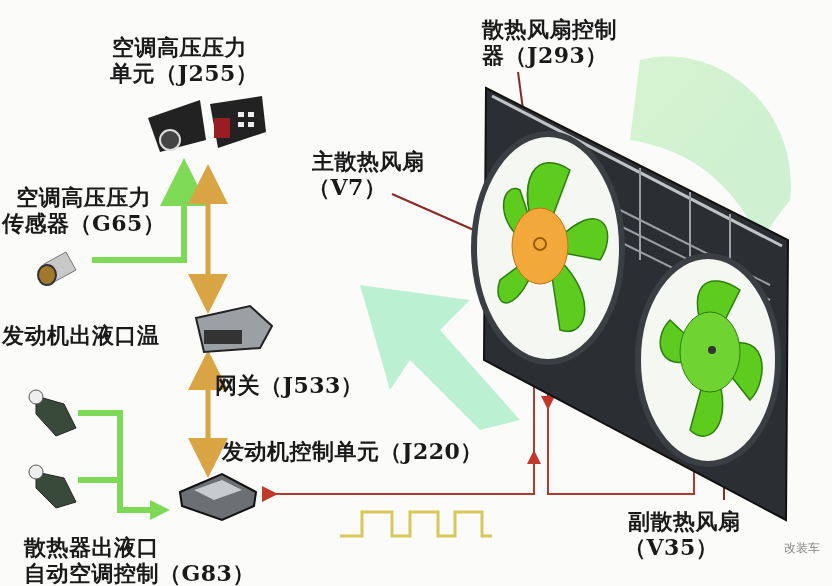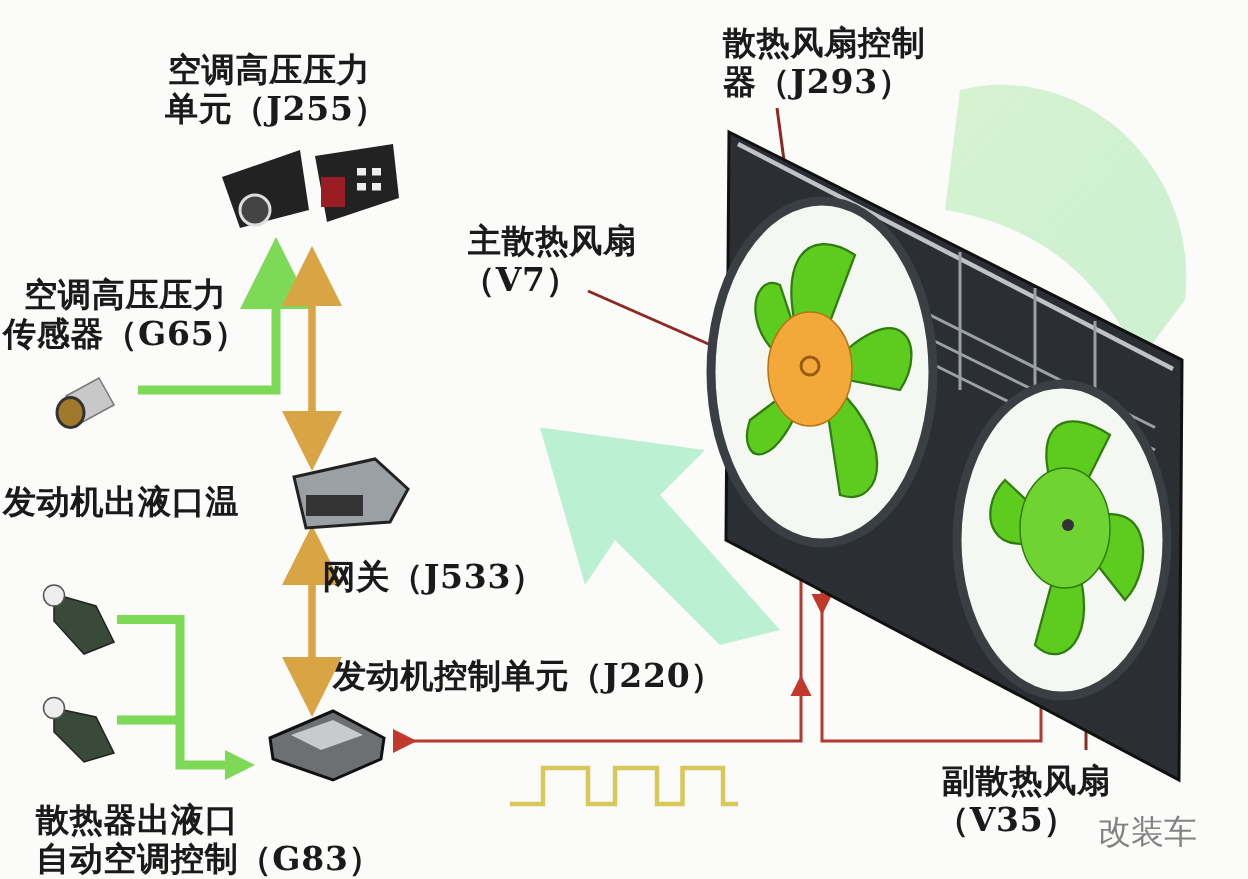--- a/index.html
+++ b/index.html
@@ -157,13 +157,13 @@
   <div>器（J293）</div>
 </div>
 <div class="lbl" style="left:312px;top:148px;">
   <div>主散热风扇</div>
   <div style="margin-left:-4px">（V7）</div>
 </div>
 <div class="lbl" style="left:628px;top:508px;">
   <div>副散热风扇</div>
   <div style="margin-left:-4px">（V35）</div>
 </div>
-<div style="position:absolute;left:732px;top:540px;font-size:22px;color:#666;font-family:Liberation Serif, serif;opacity:0.8;">改装车</div>
+<div style="position:absolute;left:784px;top:540px;font-size:12px;color:#666;font-family:Liberation Serif, serif;opacity:0.8;">改装车</div>
 
 </body></html>

